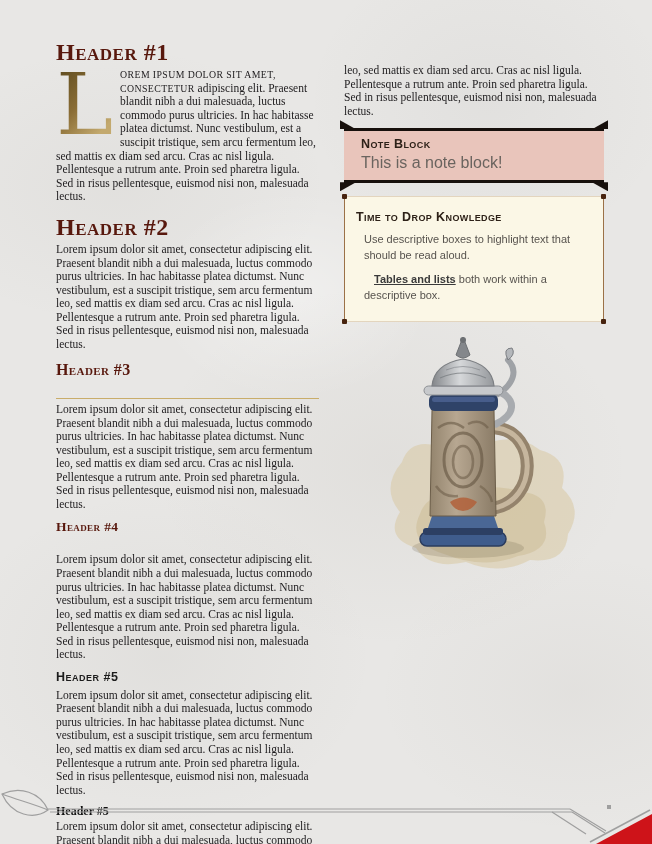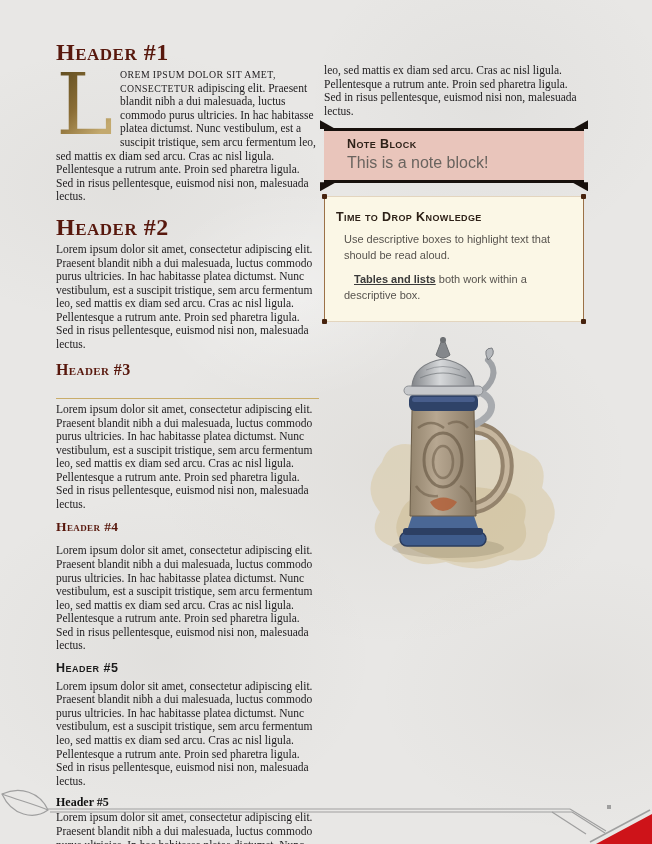--- a/index.html
+++ b/index.html
@@ -13,21 +13,21 @@
       radial-gradient(ellipse 260px 220px at 75% 12%, rgba(100,100,100,0.05), transparent 70%),
       radial-gradient(ellipse 340px 260px at 60% 55%, rgba(130,120,105,0.07), transparent 70%),
       radial-gradient(ellipse 300px 240px at 25% 78%, rgba(110,105,95,0.06), transparent 70%),
       radial-gradient(ellipse 280px 200px at 88% 82%, rgba(120,110,100,0.05), transparent 70%),
       radial-gradient(ellipse 200px 150px at 45% 35%, rgba(255,255,255,0.35), transparent 70%);
     font-family:"Liberation Serif", serif;
     color:#1e1c1e;
   }
   .col{position:absolute;top:40px;}
   .col-left{left:56px;width:263px;}
-  .col-right{left:324px;width:260px;}
+  .col-right{left:344px;width:260px;}
   p.body{
     font-size:11.5px;line-height:1.18;margin:0 0 8px 0;
     color:#1e1c1e;text-align:left;
   }
   h1.hb{
     font-family:"Liberation Serif", serif;
     font-variant:small-caps;font-weight:700;
     color:#58180D;font-size:24px;letter-spacing:0.5px;
     margin:0 0 3px 0;line-height:1.05;
   }
@@ -36,21 +36,21 @@
     font-family:"Liberation Serif", serif;
     font-variant:small-caps;font-weight:700;
     color:#58180D;font-size:16px;letter-spacing:0.4px;
     margin:9px 0 4px 0;line-height:1.1;
     border-bottom:1px solid #c9ad6a;padding-bottom:20px;
   }
   h4.hb{
     font-family:"Liberation Serif", serif;
     font-variant:small-caps;font-weight:700;
     color:#58180D;font-size:13.5px;letter-spacing:0.4px;
-    margin:8px 0 10px 0;line-height:1.1;
+    margin:8px 0 19px 0;line-height:1.1;
   }
   h5.hb{
     font-family:"Liberation Sans", sans-serif;
     font-variant:small-caps;font-weight:700;
     color:#1c1c1c;font-size:12.5px;letter-spacing:0.5px;
     margin:9px 0 4px 0;line-height:1.1;
   }
   h6.hb{
     font-family:"Liberation Serif", serif;
     font-weight:700;color:#111;font-size:12px;
@@ -66,21 +66,21 @@
   }
   .lead-caps{
     text-transform:uppercase;font-size:9.8px;letter-spacing:0.4px;
   }
   
   .note{
     position:relative;
     background:#e9c5bb;
     border-top:3px solid #17100c;
     border-bottom:3px solid #17100c;
-    padding:6px 11px 7px 23px;
+    padding:6px 11px 7px 17px;
     margin:10px 0 13px 0;
   }
   .note .wedge{position:absolute;width:16px;height:9px;background:#17100c;}
   .note .tl{top:-11px;left:-4px;clip-path:polygon(0 0,100% 100%,0 100%);}
   .note .tr{top:-11px;right:-4px;clip-path:polygon(100% 0,100% 100%,0 100%);}
   .note .bl{bottom:-11px;left:-4px;clip-path:polygon(0 100%,100% 0,0 0);}
   .note .br{bottom:-11px;right:-4px;clip-path:polygon(100% 100%,0 0,100% 0);}
   .note-title, .desc-title{
     font-family:"Liberation Sans", sans-serif;
     font-variant:small-caps;font-weight:700;

